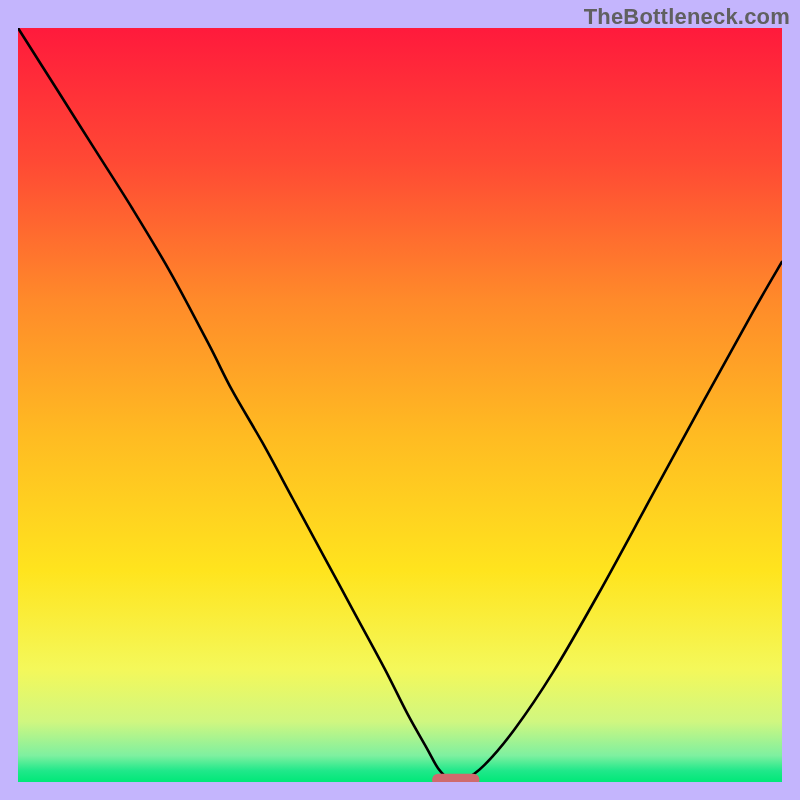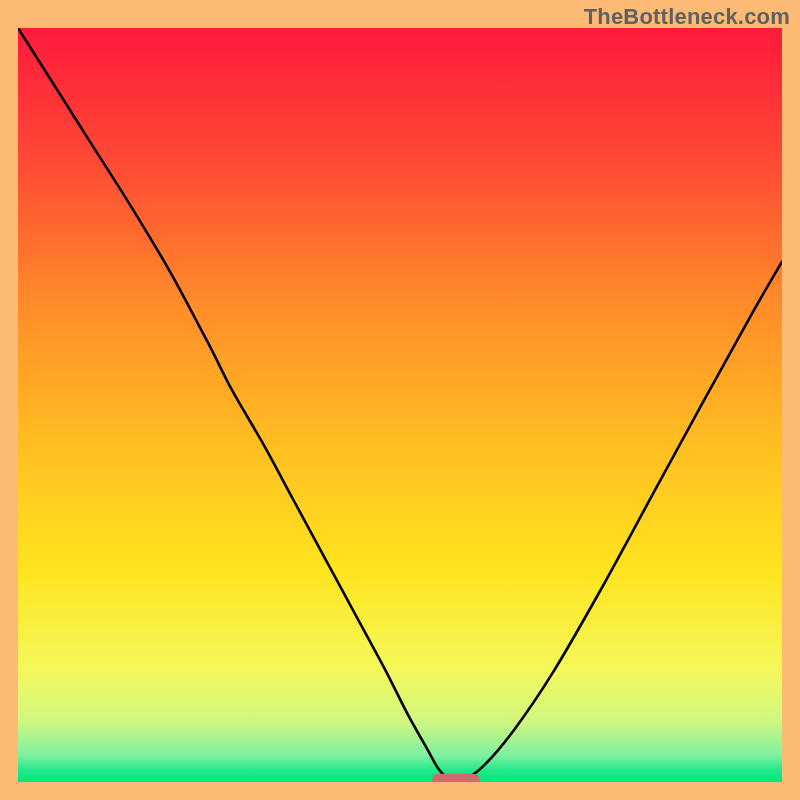--- a/index.html
+++ b/index.html
@@ -8,21 +8,21 @@
     width: 800px;
     height: 800px;
     background: #000;
     overflow: hidden;
     font-family: Arial, Helvetica, sans-serif;
   }
   .frame {
     position: relative;
     width: 800px;
     height: 800px;
-    background: #fdba74;
+    background: #c4b5fd;
   }
   .watermark {
     position: absolute;
     top: 4px;
     right: 10px;
     color: #606060;
     font-size: 22px;
     font-weight: 600;
     letter-spacing: 0.2px;
     z-index: 10;

